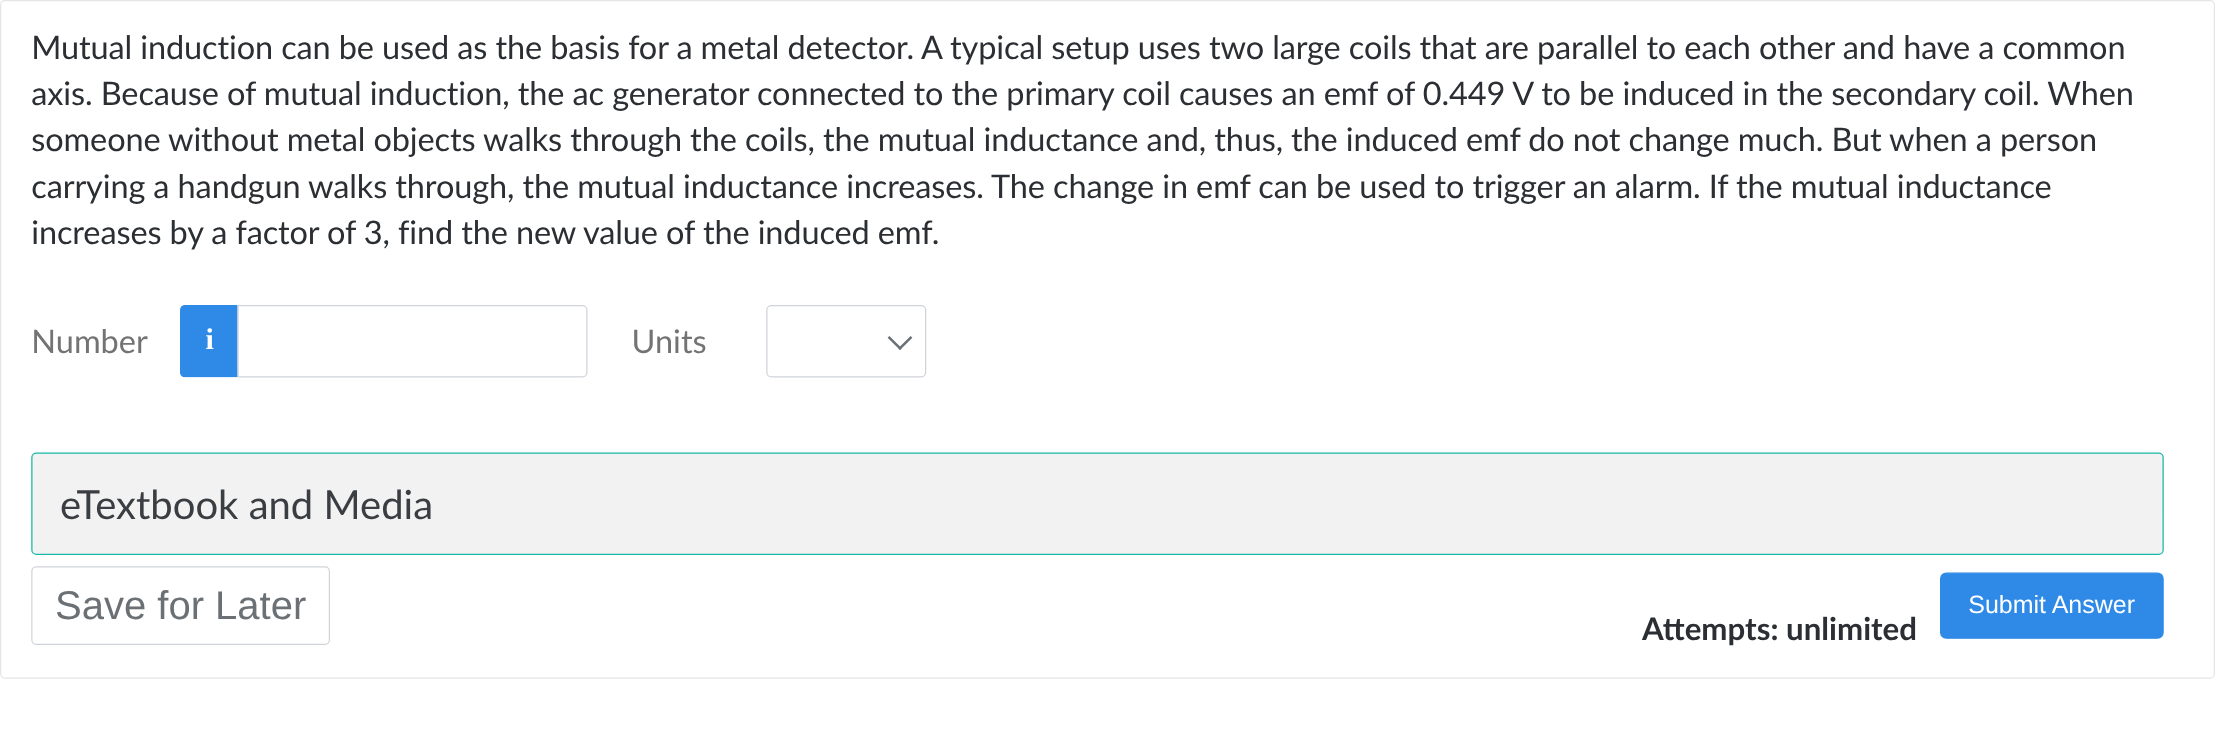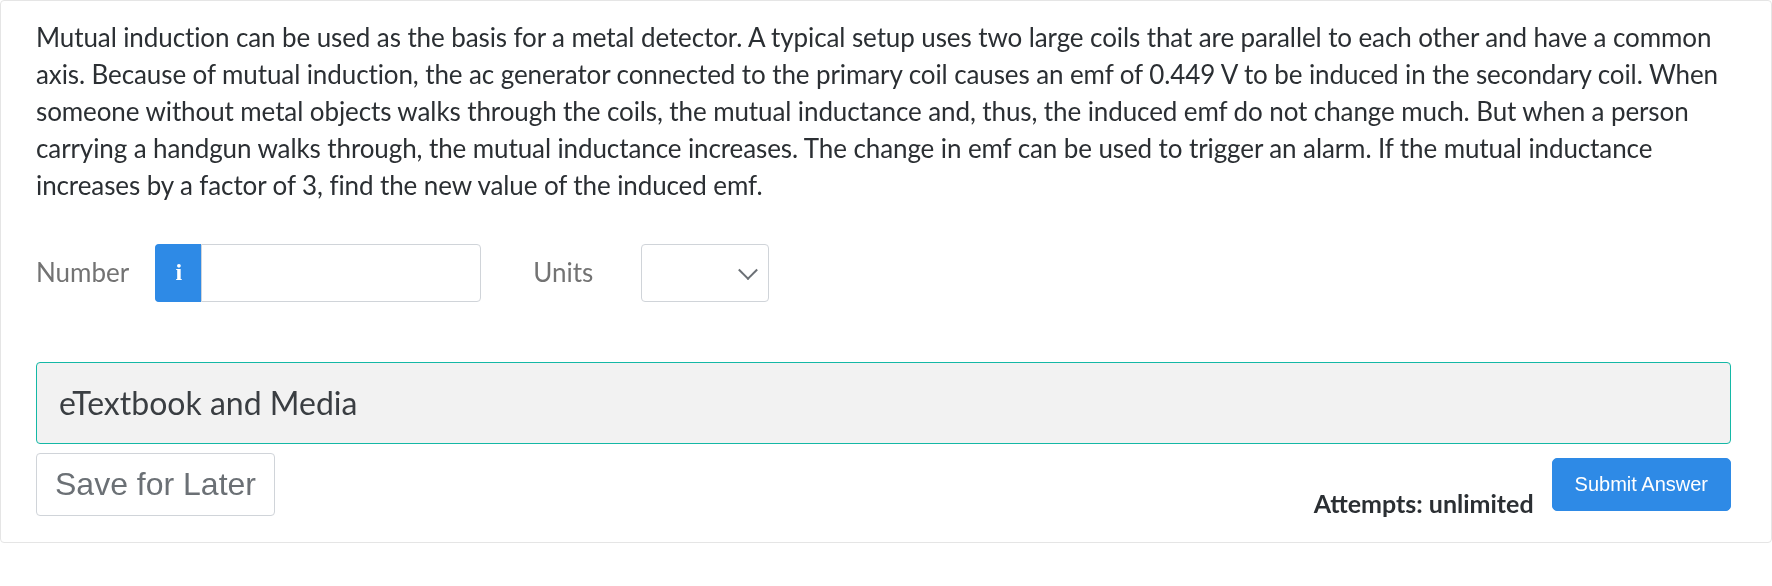--- a/index.html
+++ b/index.html
@@ -6,21 +6,21 @@
     body {
       font-family: "Lato", "Helvetica Neue", Helvetica, Arial, sans-serif;
       background: #fff;
       width: 1772px;
       height: 586px;
       color: #333;
       font-size: 24px;
       line-height: 1.5;
     }
     .container {
-      padding: 18px 40px 20px 35px;
+      padding: 18px 40px 20px 24px;
       border: 1px solid #e5e5e5;
       border-radius: 4px;
       background: #fff;
       margin: 0;
     }
     .question-text {
       font-size: 26px;
       line-height: 1.42;
       color: #2b2f33;
       margin-bottom: 40px;
@@ -56,21 +56,21 @@
     .number-input {
       width: 280px;
       height: 58px;
       border: 1px solid #d0d4d9;
       border-radius: 0 4px 4px 0;
       font-size: 24px;
       padding: 0 10px;
       outline: none;
     }
     .units-label {
-      margin-left: 52px;
+      margin-left: 35px;
       margin-right: 48px;
     }
     .units-select {
       width: 128px;
       height: 58px;
       border: 1px solid #d0d4d9;
       border-radius: 4px;
       font-size: 22px;
       padding: 0 34px 0 10px;
       background: #fff;

